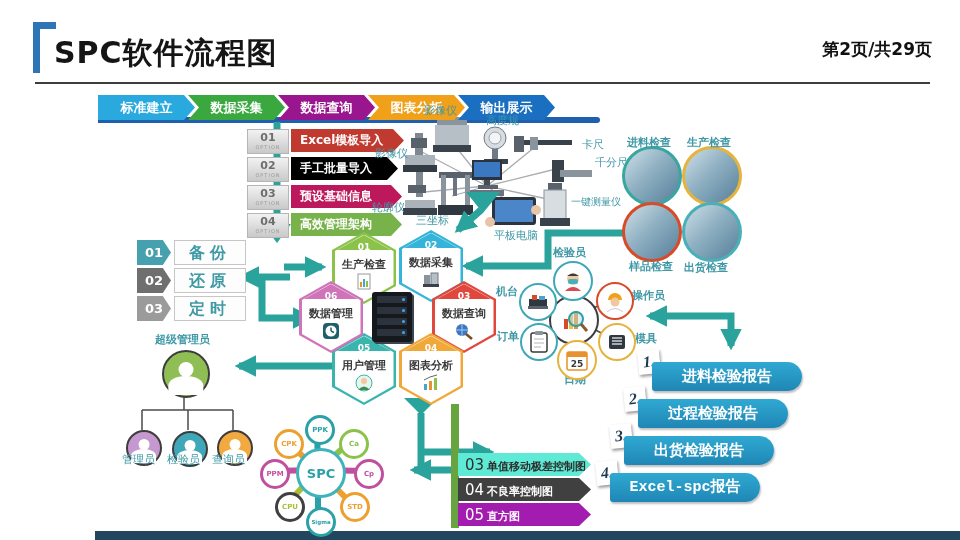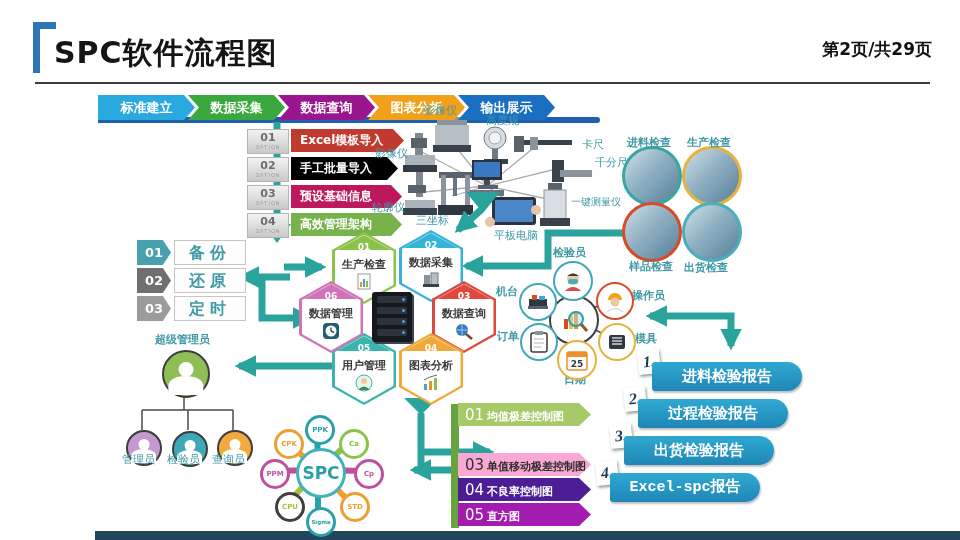--- a/index.html
+++ b/index.html
@@ -42,32 +42,32 @@
   
   .server{position:absolute;left:372px;top:292px;width:40px;height:50px;background:#15181c;border-radius:3px;box-shadow:2px 2px 0 #3c444e;}
   .server i{display:block;height:7px;margin:4px 5px 0 5px;background:#2c333c;border-radius:1px;position:relative;}
   .server i::after{content:"";position:absolute;right:2px;top:2px;width:3px;height:3px;background:#3fa9f5;border-radius:50%;}
   
   .org-root{position:absolute;left:162px;top:350px;width:44px;height:44px;border-radius:50%;background:#8fbf54;border:2px solid #3d3d3d;}
   .org-child{position:absolute;width:32px;height:32px;border-radius:50%;border:2px solid #3d3d3d;}
   .person{position:absolute;left:50%;top:22%;transform:translateX(-50%);width:34%;height:34%;background:#fff;border-radius:50%;}
   .person::after{content:"";position:absolute;left:50%;top:95%;transform:translateX(-50%);width:230%;height:130%;background:#fff;border-radius:50% 50% 0 0;}
   
-  .spc-center{position:absolute;left:296px;top:448px;width:44px;height:44px;border-radius:50%;background:#fff;border:3px solid #3fb3bc;color:#2aa0a8;font-size:17px;font-weight:bold;display:flex;align-items:center;justify-content:center;z-index:3;}
+  .spc-center{position:absolute;left:296px;top:448px;width:44px;height:44px;border-radius:50%;background:#fff;border:3px solid #3fb3bc;color:#2aa0a8;font-size:13px;font-weight:bold;display:flex;align-items:center;justify-content:center;z-index:3;}
   .spc-sat{position:absolute;width:24px;height:24px;border-radius:50%;background:#fff;font-size:7px;font-weight:bold;display:flex;align-items:center;justify-content:center;z-index:3;}
   
   .mini-circle{position:absolute;border-radius:50%;background:#fff;display:flex;align-items:center;justify-content:center;z-index:3;}
   
   .qc{position:absolute;width:54px;height:54px;border-radius:50%;background:linear-gradient(135deg,#cfe0e8 0%,#8fb0c2 45%,#56809a 100%);}
   
   .ct-fold{position:absolute;left:451px;top:404px;width:8px;height:124px;background:#67a33f;}
   .ct{position:absolute;left:458px;width:126px;height:23px;line-height:23px;color:#fff;clip-path:polygon(0 0,calc(100% - 12px) 0,100% 50%,calc(100% - 12px) 100%,0 100%);padding-left:7px;white-space:nowrap;}
   .ct .n{font-size:15px;font-weight:normal;margin-right:3px;}
   .ct .l{font-size:11px;font-weight:bold;}
-  .ct0{background:#a6ca67}.ct1{background:#8cbb4d}.ct2{background:#f9a8d4;color:#2e2e2e}.ct3{background:#4c1d95}.ct4{background:#a21caf}
+  .ct0{background:#a6ca67}.ct1{background:#8cbb4d}.ct2{background:#5eead4;color:#2e2e2e}.ct3{background:#404040}.ct4{background:#a21caf}
   
   .report-bar{position:absolute;width:150px;height:29px;background:linear-gradient(180deg,#2fa9d2,#1f86b5);border-radius:3px 15px 15px 3px;color:#fff;font-size:15px;font-weight:bold;text-align:center;line-height:29px;box-shadow:1px 2px 2px rgba(0,0,0,.25);white-space:nowrap;}
   .report-num{position:absolute;width:22px;height:24px;background:#fff;box-shadow:1px 2px 3px rgba(0,0,0,.4);transform:rotate(-6deg);text-align:center;font-family:"Liberation Serif","DejaVu Serif",serif;font-style:italic;font-weight:bold;font-size:16px;color:#1d3a52;line-height:24px;z-index:2;}
   svg.layer{position:absolute;left:0;top:0;z-index:1;}
   .z2{z-index:2;}
 </style>
 </head>
 <body>
 
 <div class="slide">
@@ -429,21 +429,20 @@
   <div class="qc z2" style="left:622px;top:146px;border:3px solid #3aa6a0"></div>
   <div class="qc z2" style="left:682px;top:146px;border:3px solid #e6b33d"></div>
   <div class="qc z2" style="left:622px;top:202px;border:3px solid #d84b28"></div>
   <div class="qc z2" style="left:682px;top:202px;border:3px solid #49b0ba"></div>
   <div class="lbl z2" style="left:627px;top:135px;font-weight:bold">进料检查</div>
   <div class="lbl z2" style="left:687px;top:135px;font-weight:bold">生产检查</div>
   <div class="lbl z2" style="left:629px;top:259px;font-weight:bold">样品检查</div>
   <div class="lbl z2" style="left:684px;top:260px;font-weight:bold">出货检查</div>
 
   <div class="ct-fold z2"></div>
-  <div class="ct ct0 z2" style="top:403px"><span class="n">01</span><span class="l">均值极差控制图</span></div>
   <div class="ct ct2 z2" style="top:453px"><span class="n">03</span><span class="l">单值移动极差控制图</span></div>
   <div class="ct ct3 z2" style="top:478px"><span class="n">04</span><span class="l">不良率控制图</span></div>
   <div class="ct ct4 z2" style="top:503px"><span class="n">05</span><span class="l">直方图</span></div>
 
   <div class="report-num" style="left:638px;top:350px">1.</div>
   <div class="report-bar z2" style="left:652px;top:362px">进料检验报告</div>
   <div class="report-num" style="left:624px;top:387px">2.</div>
   <div class="report-bar z2" style="left:638px;top:399px">过程检验报告</div>
   <div class="report-num" style="left:610px;top:424px">3.</div>
   <div class="report-bar z2" style="left:624px;top:436px">出货检验报告</div>

